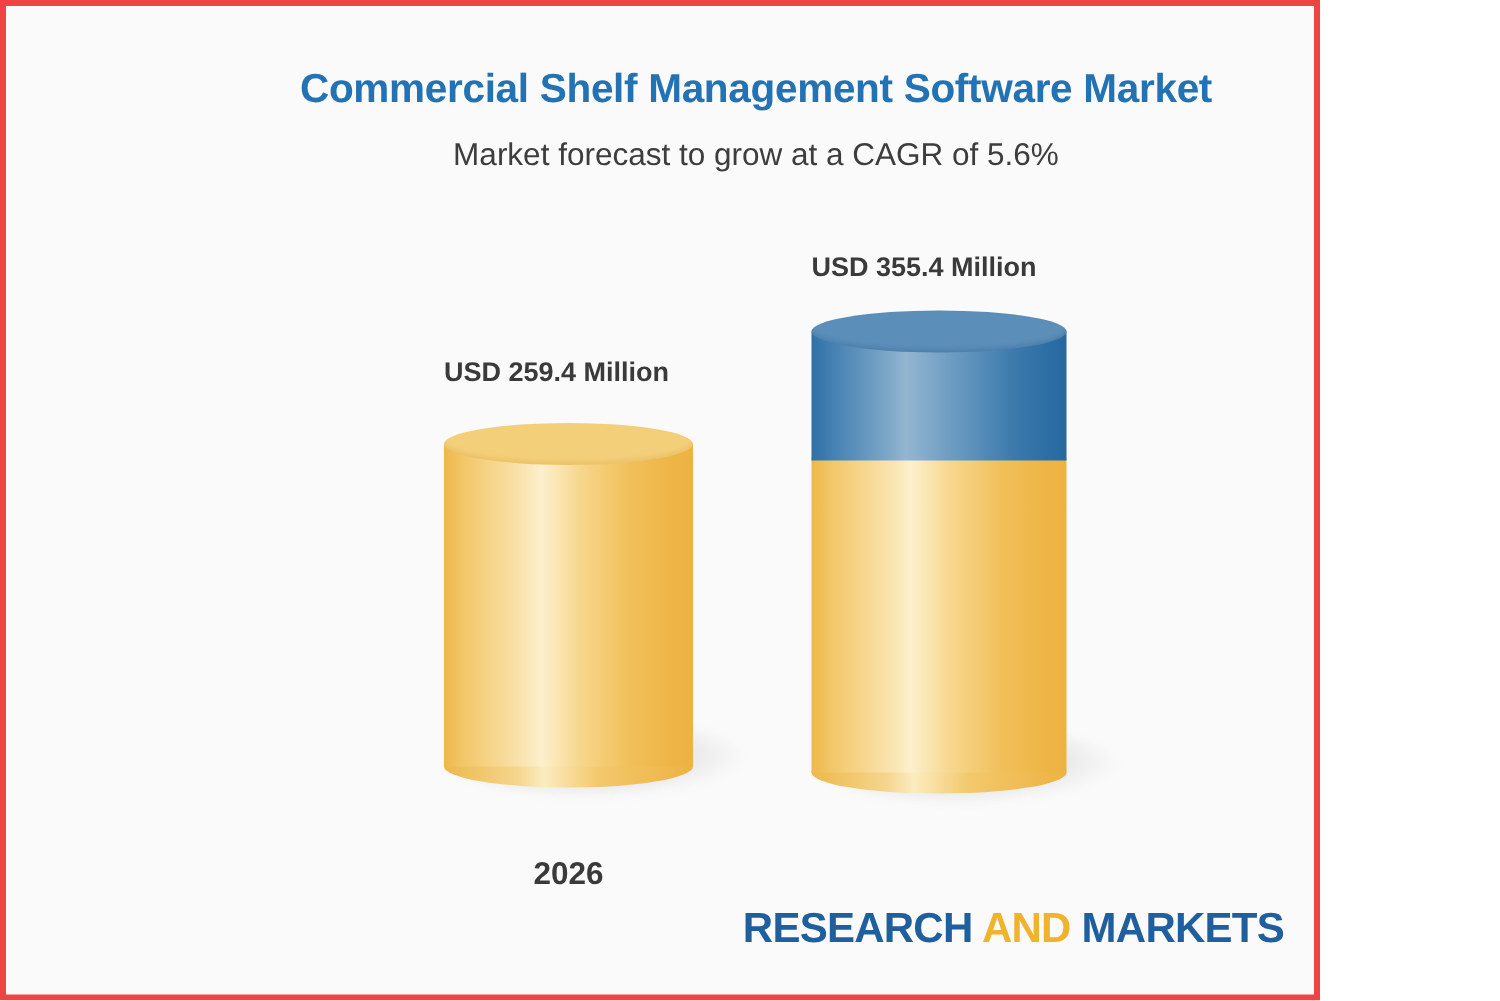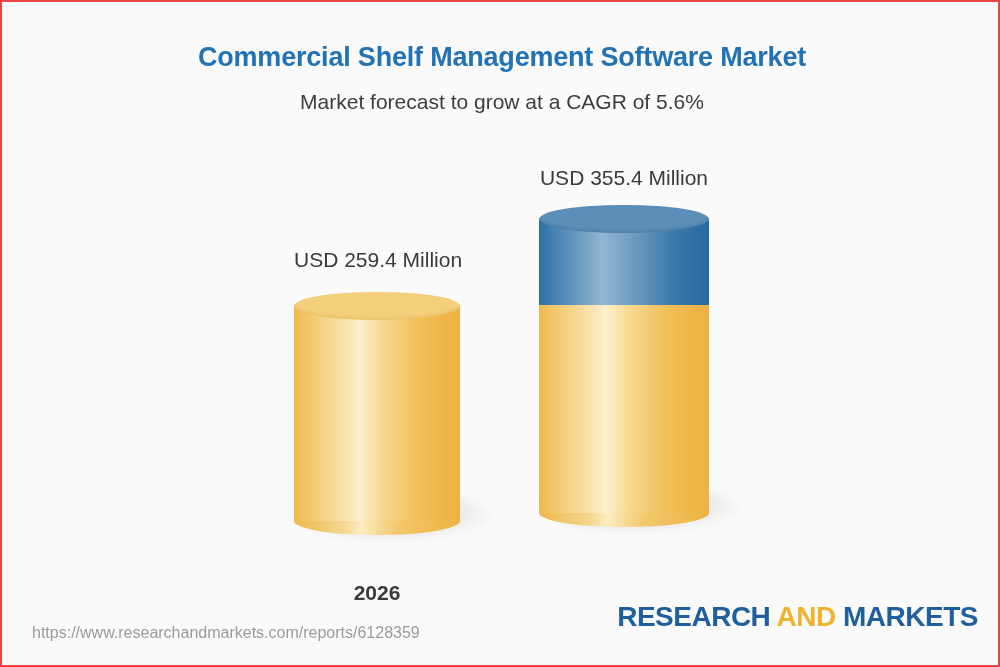--- a/index.html
+++ b/index.html
@@ -9,25 +9,25 @@
   }
   body {
     width: 1000px;
     height: 667px;
     overflow: hidden;
     font-family: "Liberation Sans", sans-serif;
   }
 
   #canvas {
     position: relative;
-    width: 1000px;
+    width: 880px;
     height: 667px;
     box-sizing: border-box;
     background: #fafafa;
-    border: 2px solid #ef4444;
+    border: 4px solid #ef4444;
     overflow: hidden;
   }
 
   
   #chart-title {
     position: absolute;
     left: 0;
     top: 40px;
     width: 1000px;
     text-align: center;
@@ -54,23 +54,22 @@
     top: 0;
     width: 1000px;
     height: 667px;
   }
 
   .cyl-group { position: absolute; }
 
   .value-label {
     position: absolute;
     width: 100%;
-    text-align: center;
-    font-size: 21px;
-    font-weight: normal;
+    font-size: 18px;
+    font-weight: bold;
     color: #3a3a3a;
     white-space: nowrap;
   }
 
   .cat-label {
     position: absolute;
     width: 100%;
     text-align: center;
     font-size: 21px;
     font-weight: bold;
@@ -174,21 +173,21 @@
 <body>
 
 <div id="canvas">
 
   <div id="chart-title">Commercial Shelf Management Software Market</div>
 
   <div id="chart-subtitle">Market forecast to grow at a CAGR of 5.6%</div>
 
   <div id="plot-area">
 
-    <div class="cyl-group" style="left:292px; top:158px; width:166px; height:400px;">
+    <div class="cyl-group" style="left:292px; top:146px; width:166px; height:400px;">
 
       <div class="value-label" style="top:88px;">USD 259.4 Million</div>
 
       <div class="cyl-shadow" style="left:4px; top:330px; width:196px; height:52px;"></div>
 
       <div class="seg" style="left:0; top:146px; width:166px; height:215px;">
 
         <div class="seg-cap yellow-bottom" style="bottom:-14px; height:28px;"></div>
         <div class="seg-body yellow-body"></div>
 
@@ -211,21 +210,20 @@
 
       <div class="seg" style="left:0; top:67px; width:170px; height:86px;">
         <div class="seg-body blue-body"></div>
         <div class="seg-cap blue-cap" style="top:-14px; height:28px;"></div>
       </div>
 
     </div>
 
   </div>
 
-  <div id="source-url">https://www.researchandmarkets.com/reports/6128359</div>
 
   <div id="brand-logo">
     <div id="brand-wordmark">
       <span class="brand-research">RESEARCH</span><span> </span><span class="brand-and">AND</span><span> </span><span class="brand-markets">MARKETS</span>
     </div>
   </div>
 
 </div>
 
 </body></html>

